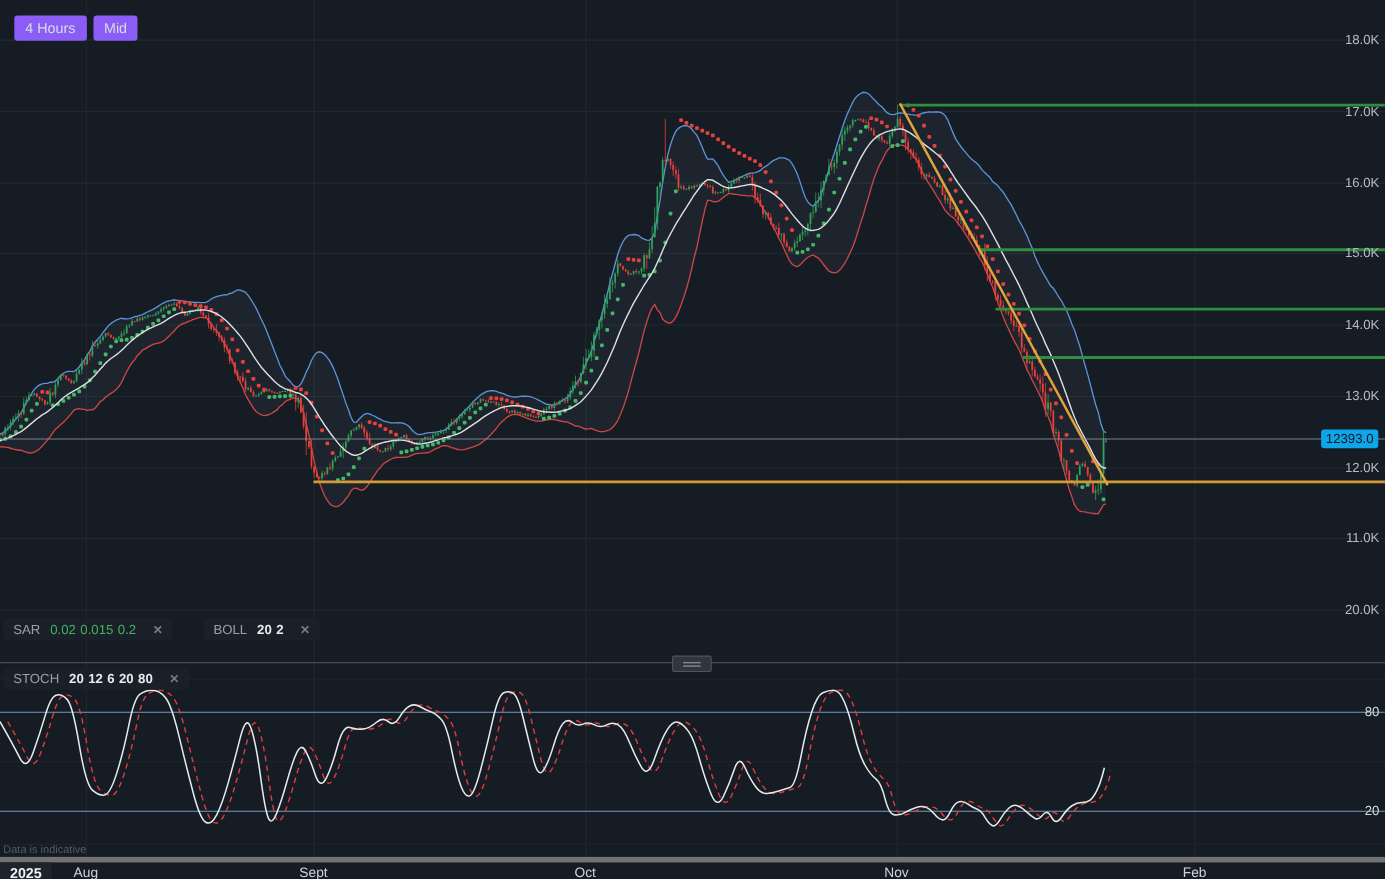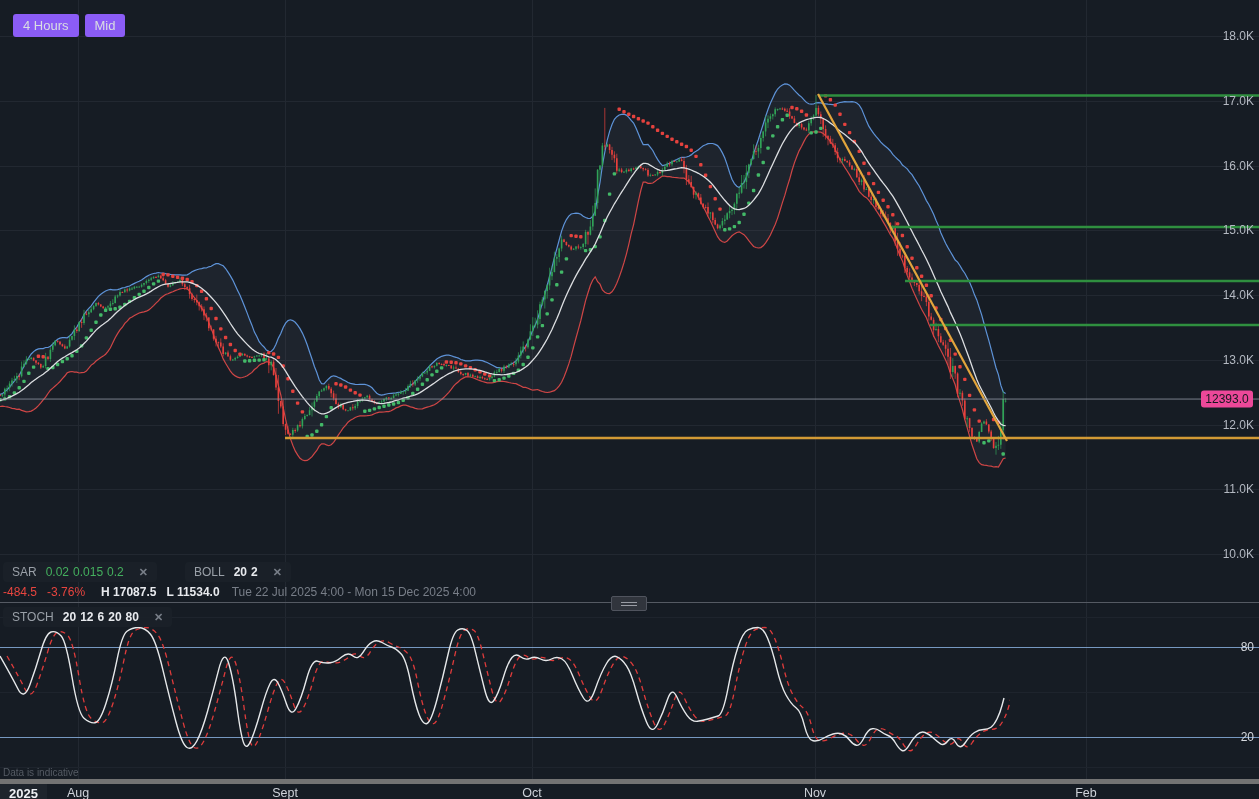--- a/index.html
+++ b/index.html
@@ -15,21 +15,21 @@
   .pill .pv{font-weight:bold;color:#e8eaee;}
   .pill .pv.green{color:#44b05e;font-weight:normal;}
   .close-x{color:#787e88;font-size:11px;font-weight:bold;cursor:pointer;margin-left:2px;}
   .stats-row{position:absolute;left:3px;top:585px;display:flex;align-items:center;gap:10px;
              font-size:12px;z-index:30;}
   .stat-red{color:#e8453f;}
   .stat-strong{color:#e8eaee;font-weight:bold;}
   .stat-dim{color:#787e88;}
   .axis-label{position:absolute;left:1204px;width:50px;text-align:right;font-size:12px;
               color:#b4b9c2;transform:translateY(-50%);z-index:20;}
-  .price-tag{position:absolute;left:1201px;width:52px;height:17px;background:#ec4899;color:#14181e;
+  .price-tag{position:absolute;left:1201px;width:52px;height:17px;background:#0ea5e9;color:#14181e;
              font-size:12px;line-height:17px;text-align:center;border-radius:3px;
              transform:translateY(-50%);z-index:25;}
   .time-axis{position:absolute;left:0;top:779px;width:1259px;height:20px;border-top:5px solid #737373;z-index:20;}
   .year-box{position:absolute;left:0;top:0;width:47px;height:20px;background:#1e242c;color:#eef0f4;
             font-size:13px;font-weight:bold;text-align:center;line-height:19px;}
   .month-label{position:absolute;top:0;transform:translateX(-50%);font-size:12.5px;color:#ced2d9;line-height:19px;}
   .footnote{position:absolute;left:3px;top:767px;font-size:10px;color:#555b64;z-index:20;}
   .divider-handle{position:absolute;left:611px;top:596px;width:34px;height:13px;background:#31353d;
             border:1px solid #50545e;border-radius:2px;z-index:30;cursor:row-resize;
             display:flex;flex-direction:column;justify-content:center;align-items:center;gap:2px;}
@@ -318,27 +318,20 @@
       <span class="params green-params"><span class="pv green" style="margin-right: 4px;">0.02</span><span class="pv green" style="margin-right: 4px;">0.015</span><span class="pv green" style="margin-right: 4px;">0.2</span></span>
       <span class="close-x">✕</span>
     </div>
     <div class="pill">
       <span class="iname">BOLL</span>
       <span class="params white-params"><span class="pv " style="margin-right: 4px;">20</span><span class="pv " style="margin-right: 4px;">2</span></span>
       <span class="close-x">✕</span>
     </div>
   </div>
 
-  <div class="stats-row">
-    <span class="stat-red">-484.5</span>
-    <span class="stat-red">-3.76%</span>
-    <span class="stat-strong" style="margin-left:6px;">H 17087.5</span>
-    <span class="stat-strong">L 11534.0</span>
-    <span class="stat-dim" style="margin-left:2px;">Tue 22 Jul 2025 4:00 - Mon 15 Dec 2025 4:00</span>
-  </div>
 
   <div class="legend-row" style="left:3px;top:607px;text-align:center;">
     <div class="pill">
       <span class="iname">STOCH</span>
       <span class="params white-params"><span class="pv " style="margin-right: 4px;">20</span><span class="pv " style="margin-right: 4px;">12</span><span class="pv " style="margin-right: 4px;">6</span><span class="pv " style="margin-right: 4px;">20</span><span class="pv " style="margin-right: 4px;">80</span></span>
       <span class="close-x">✕</span>
     </div>
   </div>
 
   <div class="divider-handle">
@@ -348,21 +341,21 @@
 
   <div id="price-labels">
       <div class="axis-label" style="top: 36px;">18.0K</div>
       <div class="axis-label" style="top: 100.75px;">17.0K</div>
       <div class="axis-label" style="top: 165.5px;">16.0K</div>
       <div class="axis-label" style="top: 230.25px;">15.0K</div>
       <div class="axis-label" style="top: 295px;">14.0K</div>
       <div class="axis-label" style="top: 359.75px;">13.0K</div>
       <div class="axis-label" style="top: 424.5px;">12.0K</div>
       <div class="axis-label" style="top: 489.25px;">11.0K</div>
-      <div class="axis-label" style="top: 554px;">10.0K</div>
+      <div class="axis-label" style="top: 554px;">20.0K</div>
     </div>
   <div class="price-tag" id="price-tag" style="top: 399.053px;">12393.0</div>
   <div id="stoch-labels">
       <div class="axis-label" style="color: rgb(214, 217, 222); top: 647px;">80</div>
       <div class="axis-label" style="color: rgb(214, 217, 222); top: 737px;">20</div>
     </div>
 
   <div class="time-axis">
     <div class="year-box">2025</div>
     <div id="month-labels">

